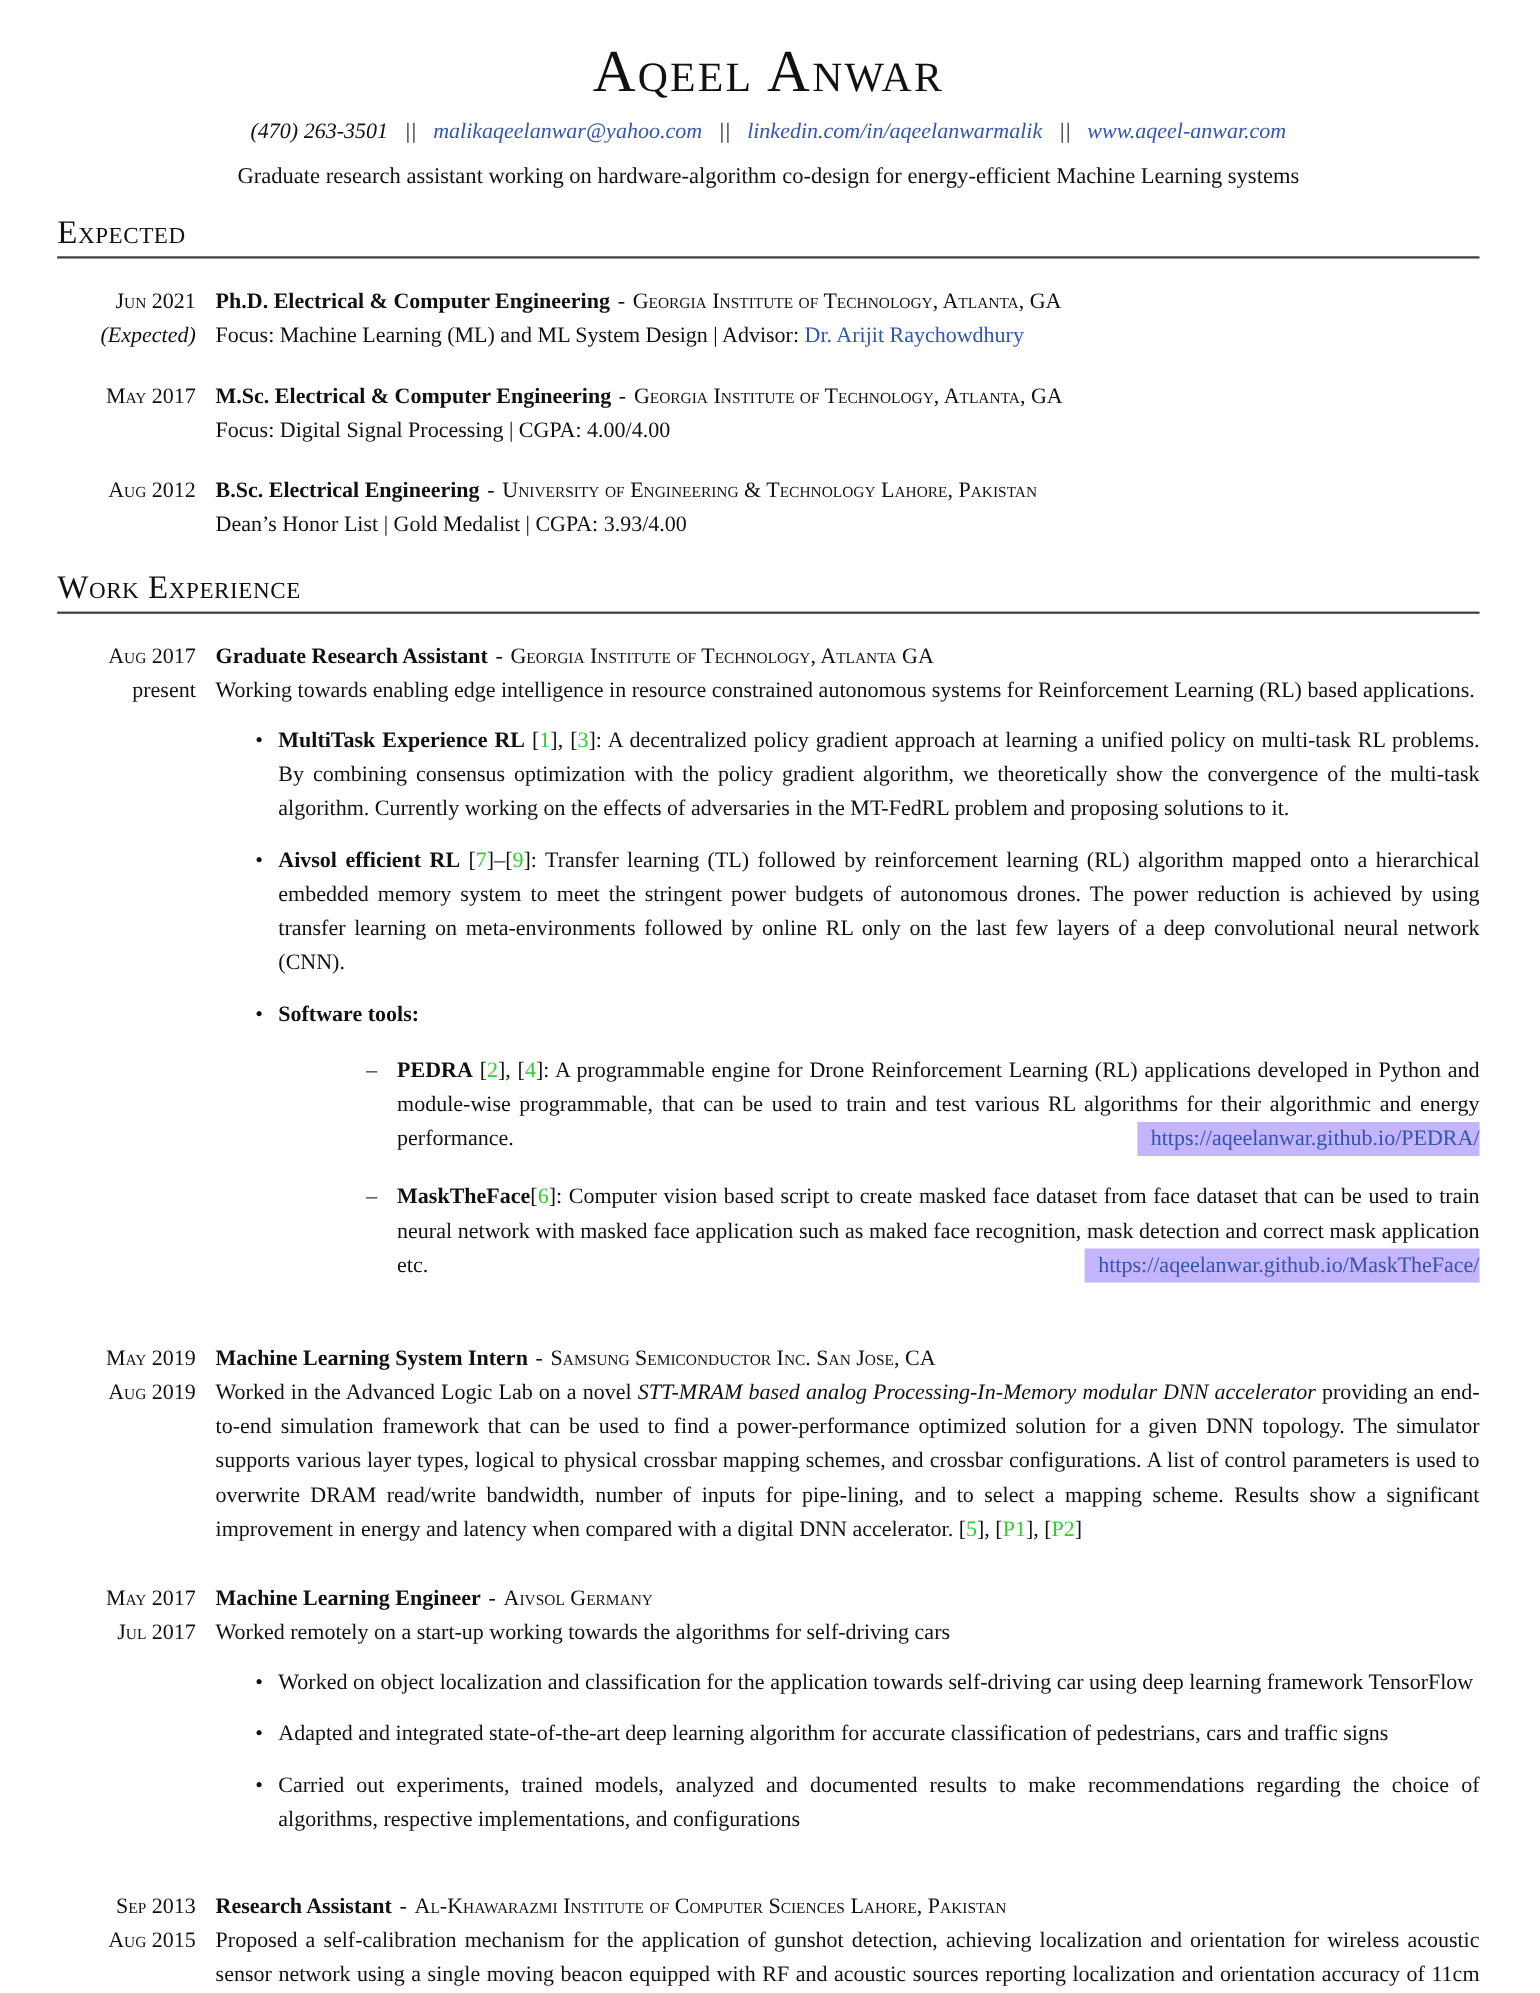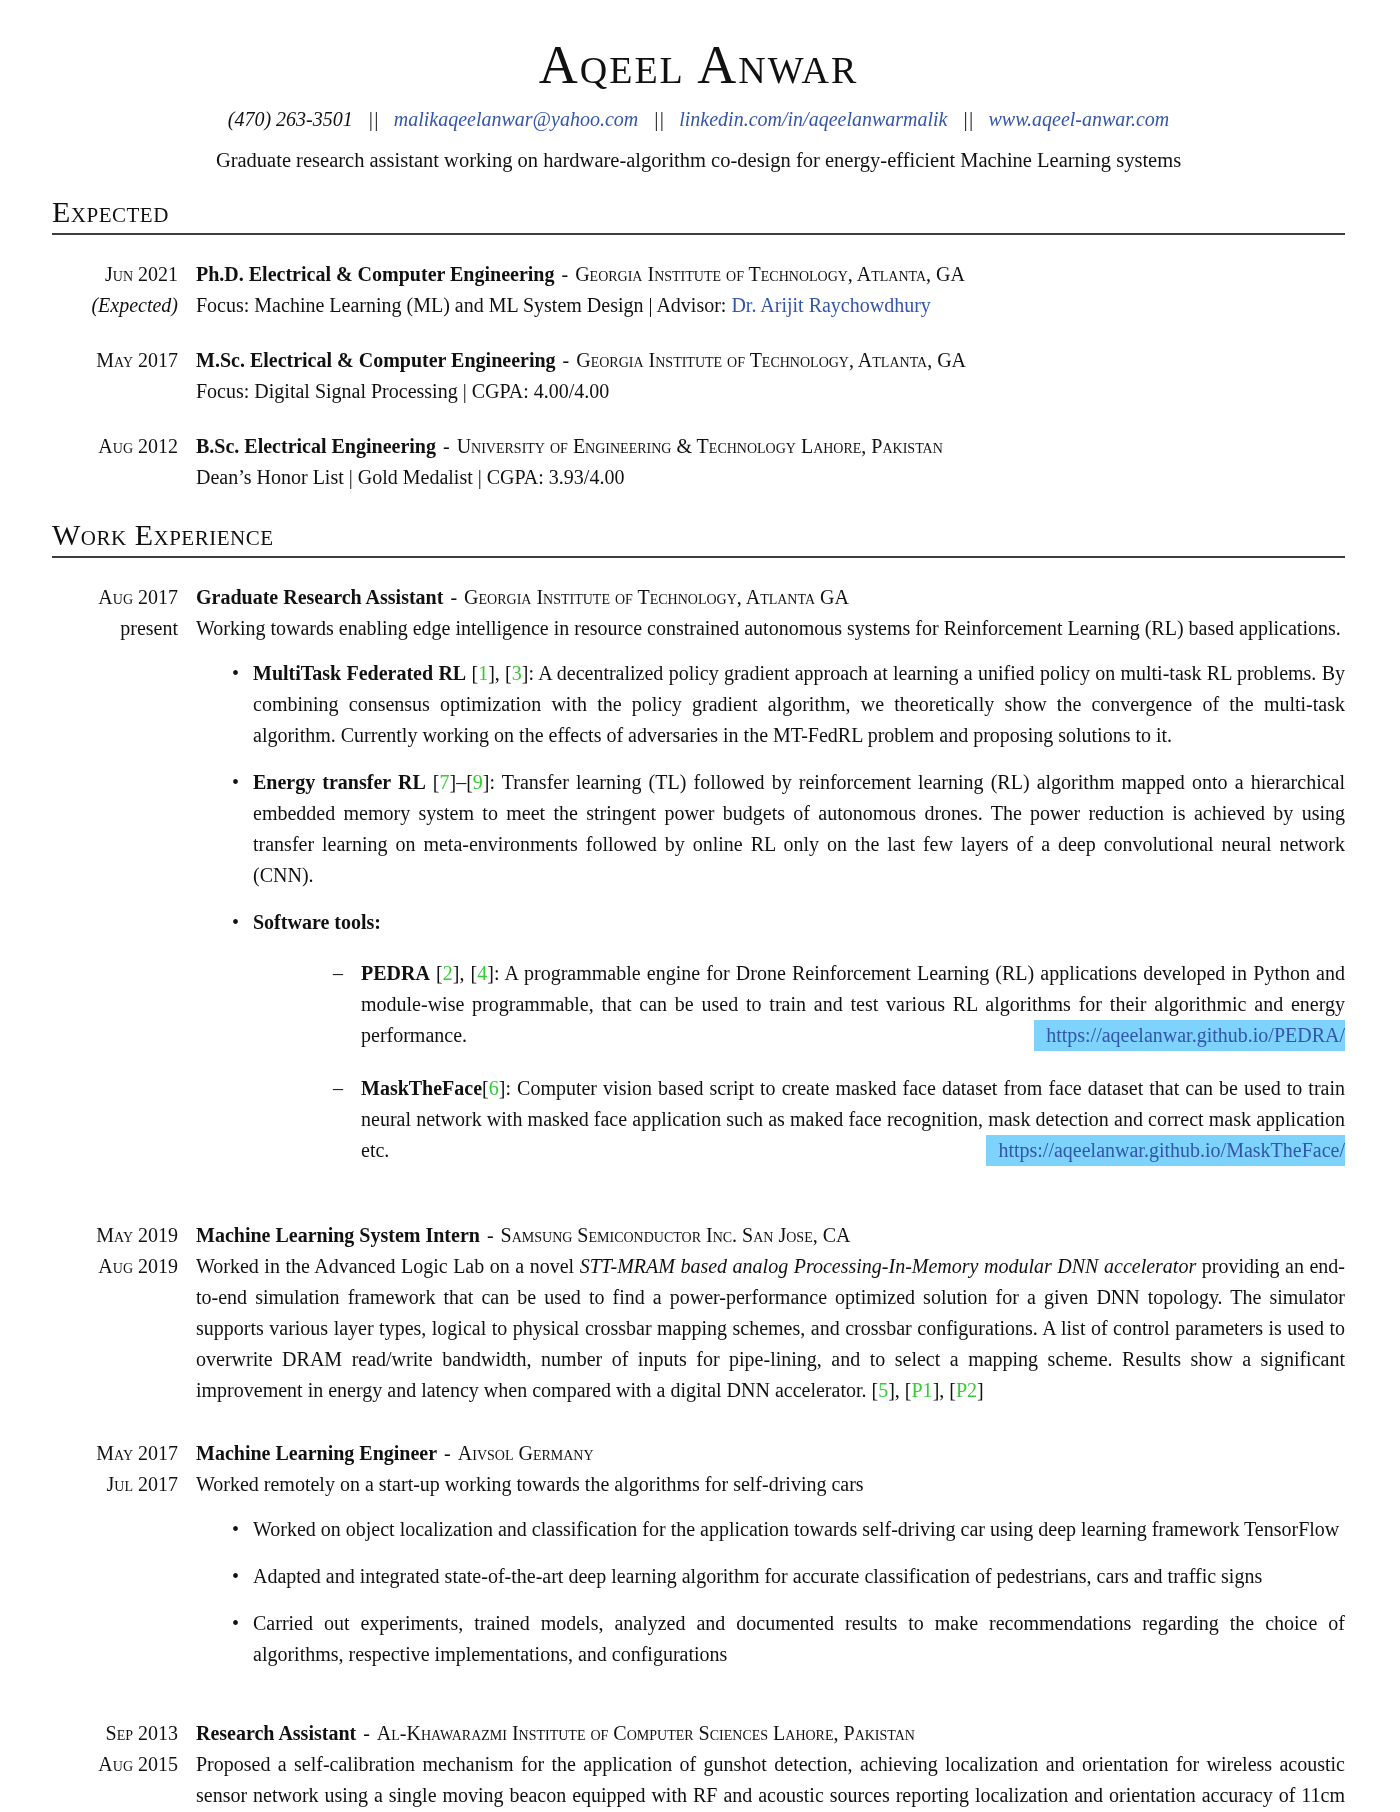--- a/index.html
+++ b/index.html
@@ -40,21 +40,21 @@
   
   .blist { margin-top:14px; }
   .bitem { position:relative; margin:0 0 16px 30px; padding-left:27px; text-align:justify; }
   .bitem::before { content:"•"; position:absolute; left:6px; top:0; }
   .slist { }
   .sitem { position:relative; margin:14px 0 22px 80px; padding-left:28px; text-align:justify; }
   .sitem::before { content:"–"; position:absolute; left:0; top:0; }
   .blabel { font-weight:700; }
   .cite { color:var(--cite); }
   .para-url { position:relative;margin-top:20px; }
-  .url-end { position:absolute; right:0; bottom:0; background:#7dd3fc; padding-left:12px; }
+  .url-end { position:absolute; right:0; bottom:0; background:#c4b5fd; padding-left:12px; }
 </style>
 </head>
 <body>
 
 <div class="page">
 
   <div class="hdr">
     <h1 class="name">Aqeel Anwar</h1>
     <div class="contact">
       <span>(470) 263-3501</span>
@@ -120,25 +120,25 @@
       <span class="date plain">present</span>
     </div>
     <div class="content">
       <div class="title-line">
         <span class="role">Graduate Research Assistant</span><span class="dash">-</span><span class="sc">Georgia Institute of Technology, Atlanta GA</span>
       </div>
       <div class="summary">Working towards enabling edge intelligence in resource constrained autonomous systems for Reinforcement Learning (RL) based applications.</div>
 
       <div class="blist">
         <div class="bitem">
-          <span class="blabel">MultiTask Federated RL</span>
+          <span class="blabel">MultiTask Experience RL</span>
           <span>[<span class="cite">1</span>], [<span class="cite">3</span>]</span><span>: A decentralized policy gradient approach at learning a unified policy on multi-task RL problems. By combining consensus optimization with the policy gradient algorithm, we theoretically show the convergence of the multi-task algorithm. Currently working on the effects of adversaries in the MT-FedRL problem and proposing solutions to it.</span>
         </div>
         <div class="bitem">
-          <span class="blabel">Energy transfer RL</span>
+          <span class="blabel">Aivsol efficient RL</span>
           <span>[<span class="cite">7</span>]–[<span class="cite">9</span>]</span><span>: Transfer learning (TL) followed by reinforcement learning (RL) algorithm mapped onto a hierarchical embedded memory system to meet the stringent power budgets of autonomous drones. The power reduction is achieved by using transfer learning on meta-environments followed by online RL only on the last few layers of a deep convolutional neural network (CNN).</span>
         </div>
         <div class="bitem">
           <span class="blabel">Software tools:</span>
           <div class="slist">
             <div class="sitem para-url">
               <span class="blabel">PEDRA</span>
               <span>[<span class="cite">2</span>], [<span class="cite">4</span>]</span><span>: A programmable engine for Drone Reinforcement Learning (RL) applications developed in Python and module-wise programmable, that can be used to train and test various RL algorithms for their algorithmic and energy performance.</span>
               <a class="link url-end">https://aqeelanwar.github.io/PEDRA/</a>
             </div>

